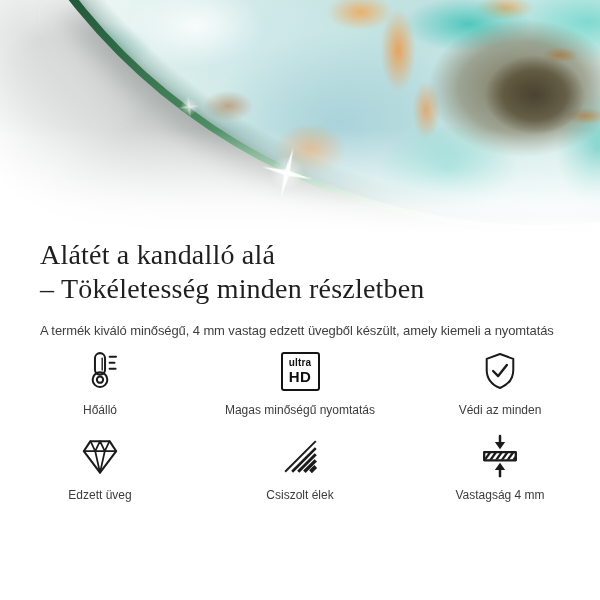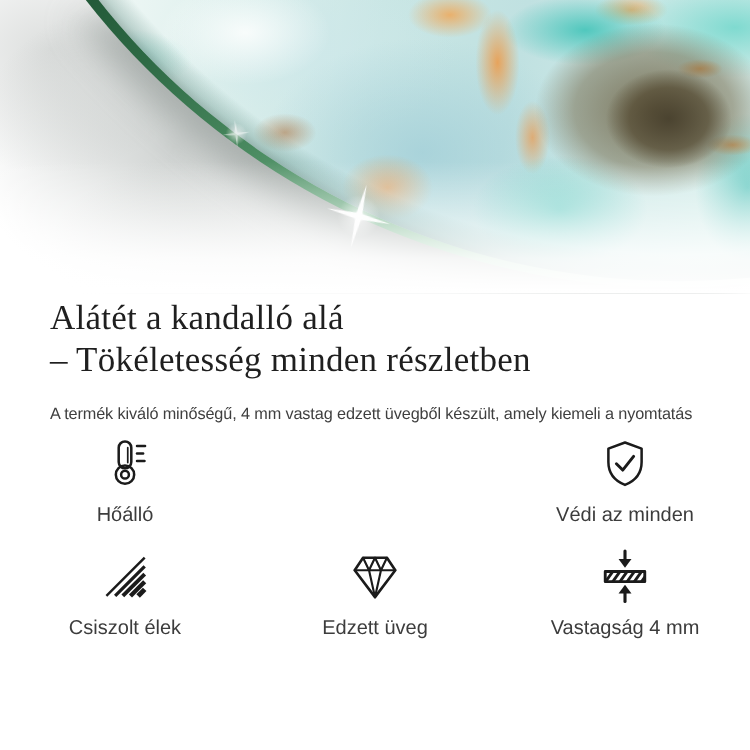--- a/index.html
+++ b/index.html
@@ -67,21 +67,21 @@
   .heading { margin:3px 0 0; font-family:"Liberation Serif", "DejaVu Serif", serif; font-weight:400;
     font-size:28px; line-height:34px; color:#1f1f1f; letter-spacing:0.2px; }
   .heading span { display:block;font-family:Liberation Serif, serif; }
   .desc { margin-top:11px; font-size:13px; line-height:28px; color:#3f3f3f; letter-spacing:-0.1px; }
   .desc .line { display:block; white-space:nowrap; }
 
   
   .features { display:grid; grid-template-columns:repeat(3, 1fr); row-gap:16px; margin-top:4px; }
   .feature { display:flex; flex-direction:column; align-items:center; }
   .icon-box { height:44px; display:flex; align-items:center; justify-content:center; }
-  .f-label { margin-top:10px; font-size:16px; line-height:1.25; color:#3c3c3c; text-align:left; }
+  .f-label { margin-top:10px; font-size:12px; line-height:1.25; color:#3c3c3c; text-align:left; }
   .oicon { stroke:#1b1b1b; stroke-width:2.2; fill:none; stroke-linecap:round; stroke-linejoin:round; }
   .oicon .fillpart { fill:#1b1b1b; stroke:none; }
   .oicon .stripe { stroke-linecap:butt; }
   .hd-box { width:39px; height:39px; border:2.5px solid #141414; border-radius:3px; box-sizing:border-box;
     display:flex; flex-direction:column; align-items:center; justify-content:center; color:#101010; background:#fff; }
   .hd-top { font-size:10px; font-weight:600; line-height:1; letter-spacing:0.2px; }
   .hd-bottom { font-size:15px; font-weight:800; line-height:1; margin-top:1px; letter-spacing:0.3px; }
 </style>
 </head>
 <body>
@@ -129,53 +129,60 @@
           <line x1="26.4" y1="10" x2="26.4" y2="23" stroke-width="1.5"></line>
           <line x1="34.5" y1="8.5" x2="41.5" y2="8.5"></line>
           <line x1="34.5" y1="15" x2="39.8" y2="15"></line>
           <line x1="34.5" y1="21.5" x2="41" y2="21.5"></line>
         </svg>
       </div>
       <div class="f-label">Hőálló</div>
     </div>
 
     <div class="feature">
+      <div class="icon-box">
+        <div class="hd-box">
+          <span class="hd-top">ultra</span>
+          <span class="hd-bottom">HD</span>
+        </div>
+      </div>
+      <div class="f-label">Magas minőségű nyomtatás</div>
     </div>
 
     <div class="feature">
       <div class="icon-box">
         <svg class="oicon" width="44" height="44" viewBox="0 0 48 48" aria-hidden="true">
           <path d="M24 5.5 L38.5 10.8 L38.5 22.5 C38.5 32.6 32.3 39.2 24 42.5 C15.7 39.2 9.5 32.6 9.5 22.5 L9.5 10.8 Z"></path>
           <polyline points="16.5,24 22,29.5 31.5,17.5" stroke-width="2.6"></polyline>
         </svg>
       </div>
       <div class="f-label">Védi az minden</div>
+    </div>
+
+    <div class="feature">
+      <div class="icon-box">
+        <svg class="oicon" width="46" height="42" viewBox="0 0 48 44" aria-hidden="true">
+          <path d="M7 17 L14 6.5 L34 6.5 L41 17 L24 39.5 Z"></path>
+          <path d="M7 17 L41 17 M14 6.5 L19 17 M24 6.5 L19 17 M24 6.5 L29 17 M34 6.5 L29 17 M19 17 L24 39.5 M29 17 L24 39.5" stroke-width="1.8"></path>
+        </svg>
+      </div>
+      <div class="f-label">Edzett üveg</div>
     </div>
 
     <div class="feature">
       <div class="icon-box">
         <svg class="oicon" width="42" height="42" viewBox="0 0 48 48" aria-hidden="true">
           <line class="stripe" x1="7" y1="42" x2="42" y2="7" stroke-width="2.2"></line>
           <line class="stripe" x1="15" y1="42" x2="42" y2="15" stroke-width="3"></line>
           <line class="stripe" x1="22" y1="42" x2="42" y2="22" stroke-width="3.5"></line>
           <line class="stripe" x1="29" y1="42" x2="42" y2="29" stroke-width="4"></line>
           <line class="stripe" x1="36" y1="42" x2="42" y2="36" stroke-width="4.5"></line>
         </svg>
       </div>
       <div class="f-label">Csiszolt élek</div>
-    </div>
-
-    <div class="feature">
-      <div class="icon-box">
-        <svg class="oicon" width="46" height="42" viewBox="0 0 48 44" aria-hidden="true">
-          <path d="M7 17 L14 6.5 L34 6.5 L41 17 L24 39.5 Z"></path>
-          <path d="M7 17 L41 17 M14 6.5 L19 17 M24 6.5 L19 17 M24 6.5 L29 17 M34 6.5 L29 17 M19 17 L24 39.5 M29 17 L24 39.5" stroke-width="1.8"></path>
-        </svg>
-      </div>
-      <div class="f-label">Edzett üveg</div>
     </div>
 
     <div class="feature">
       <div class="icon-box">
         <svg class="oicon" width="46" height="46" viewBox="0 0 48 48" aria-hidden="true">
           <defs>
             <clipPath id="barclip">
                 <rect x="8" y="20.5" width="32" height="7.5"></rect>
               </clipPath>
           </defs>

